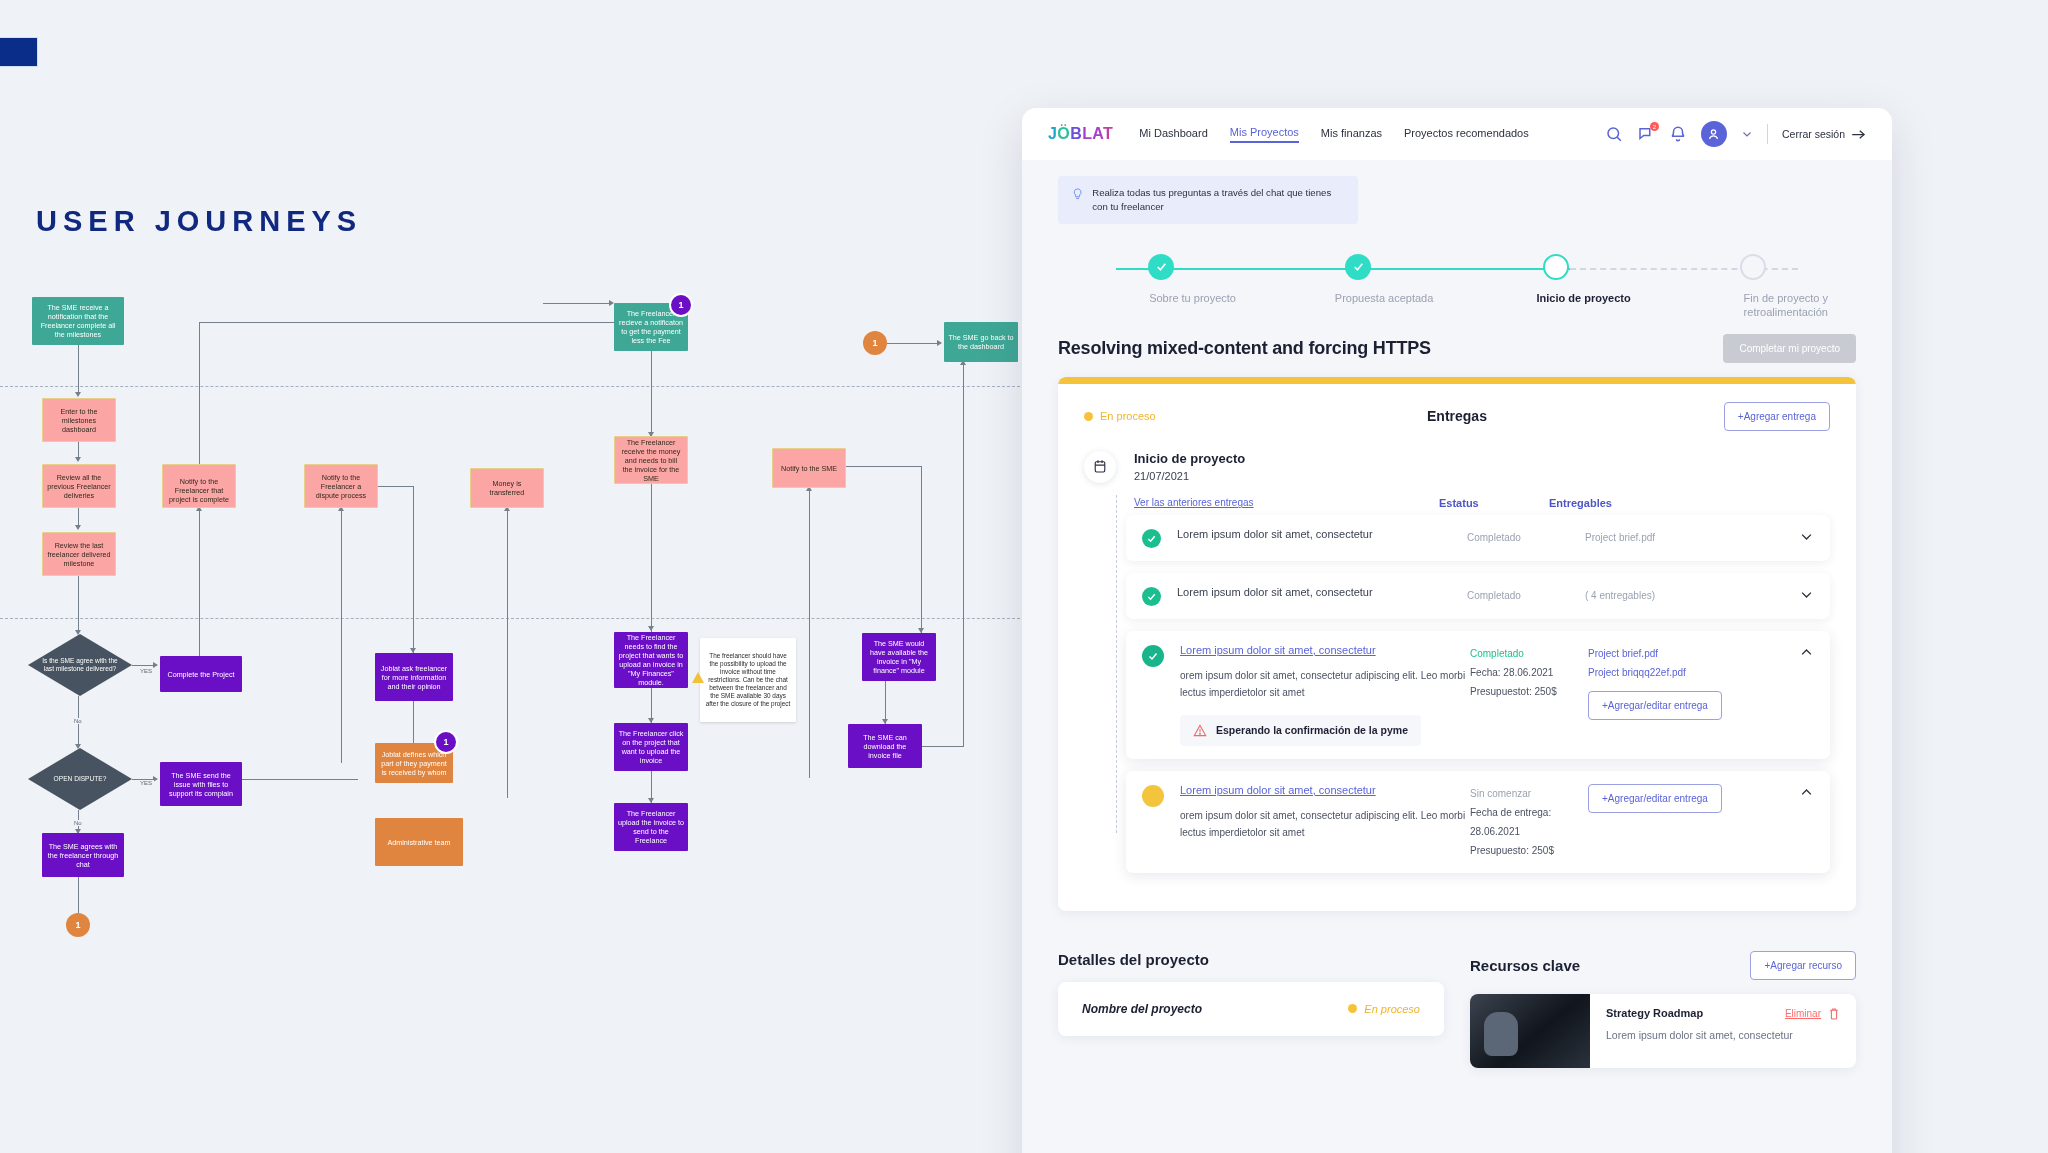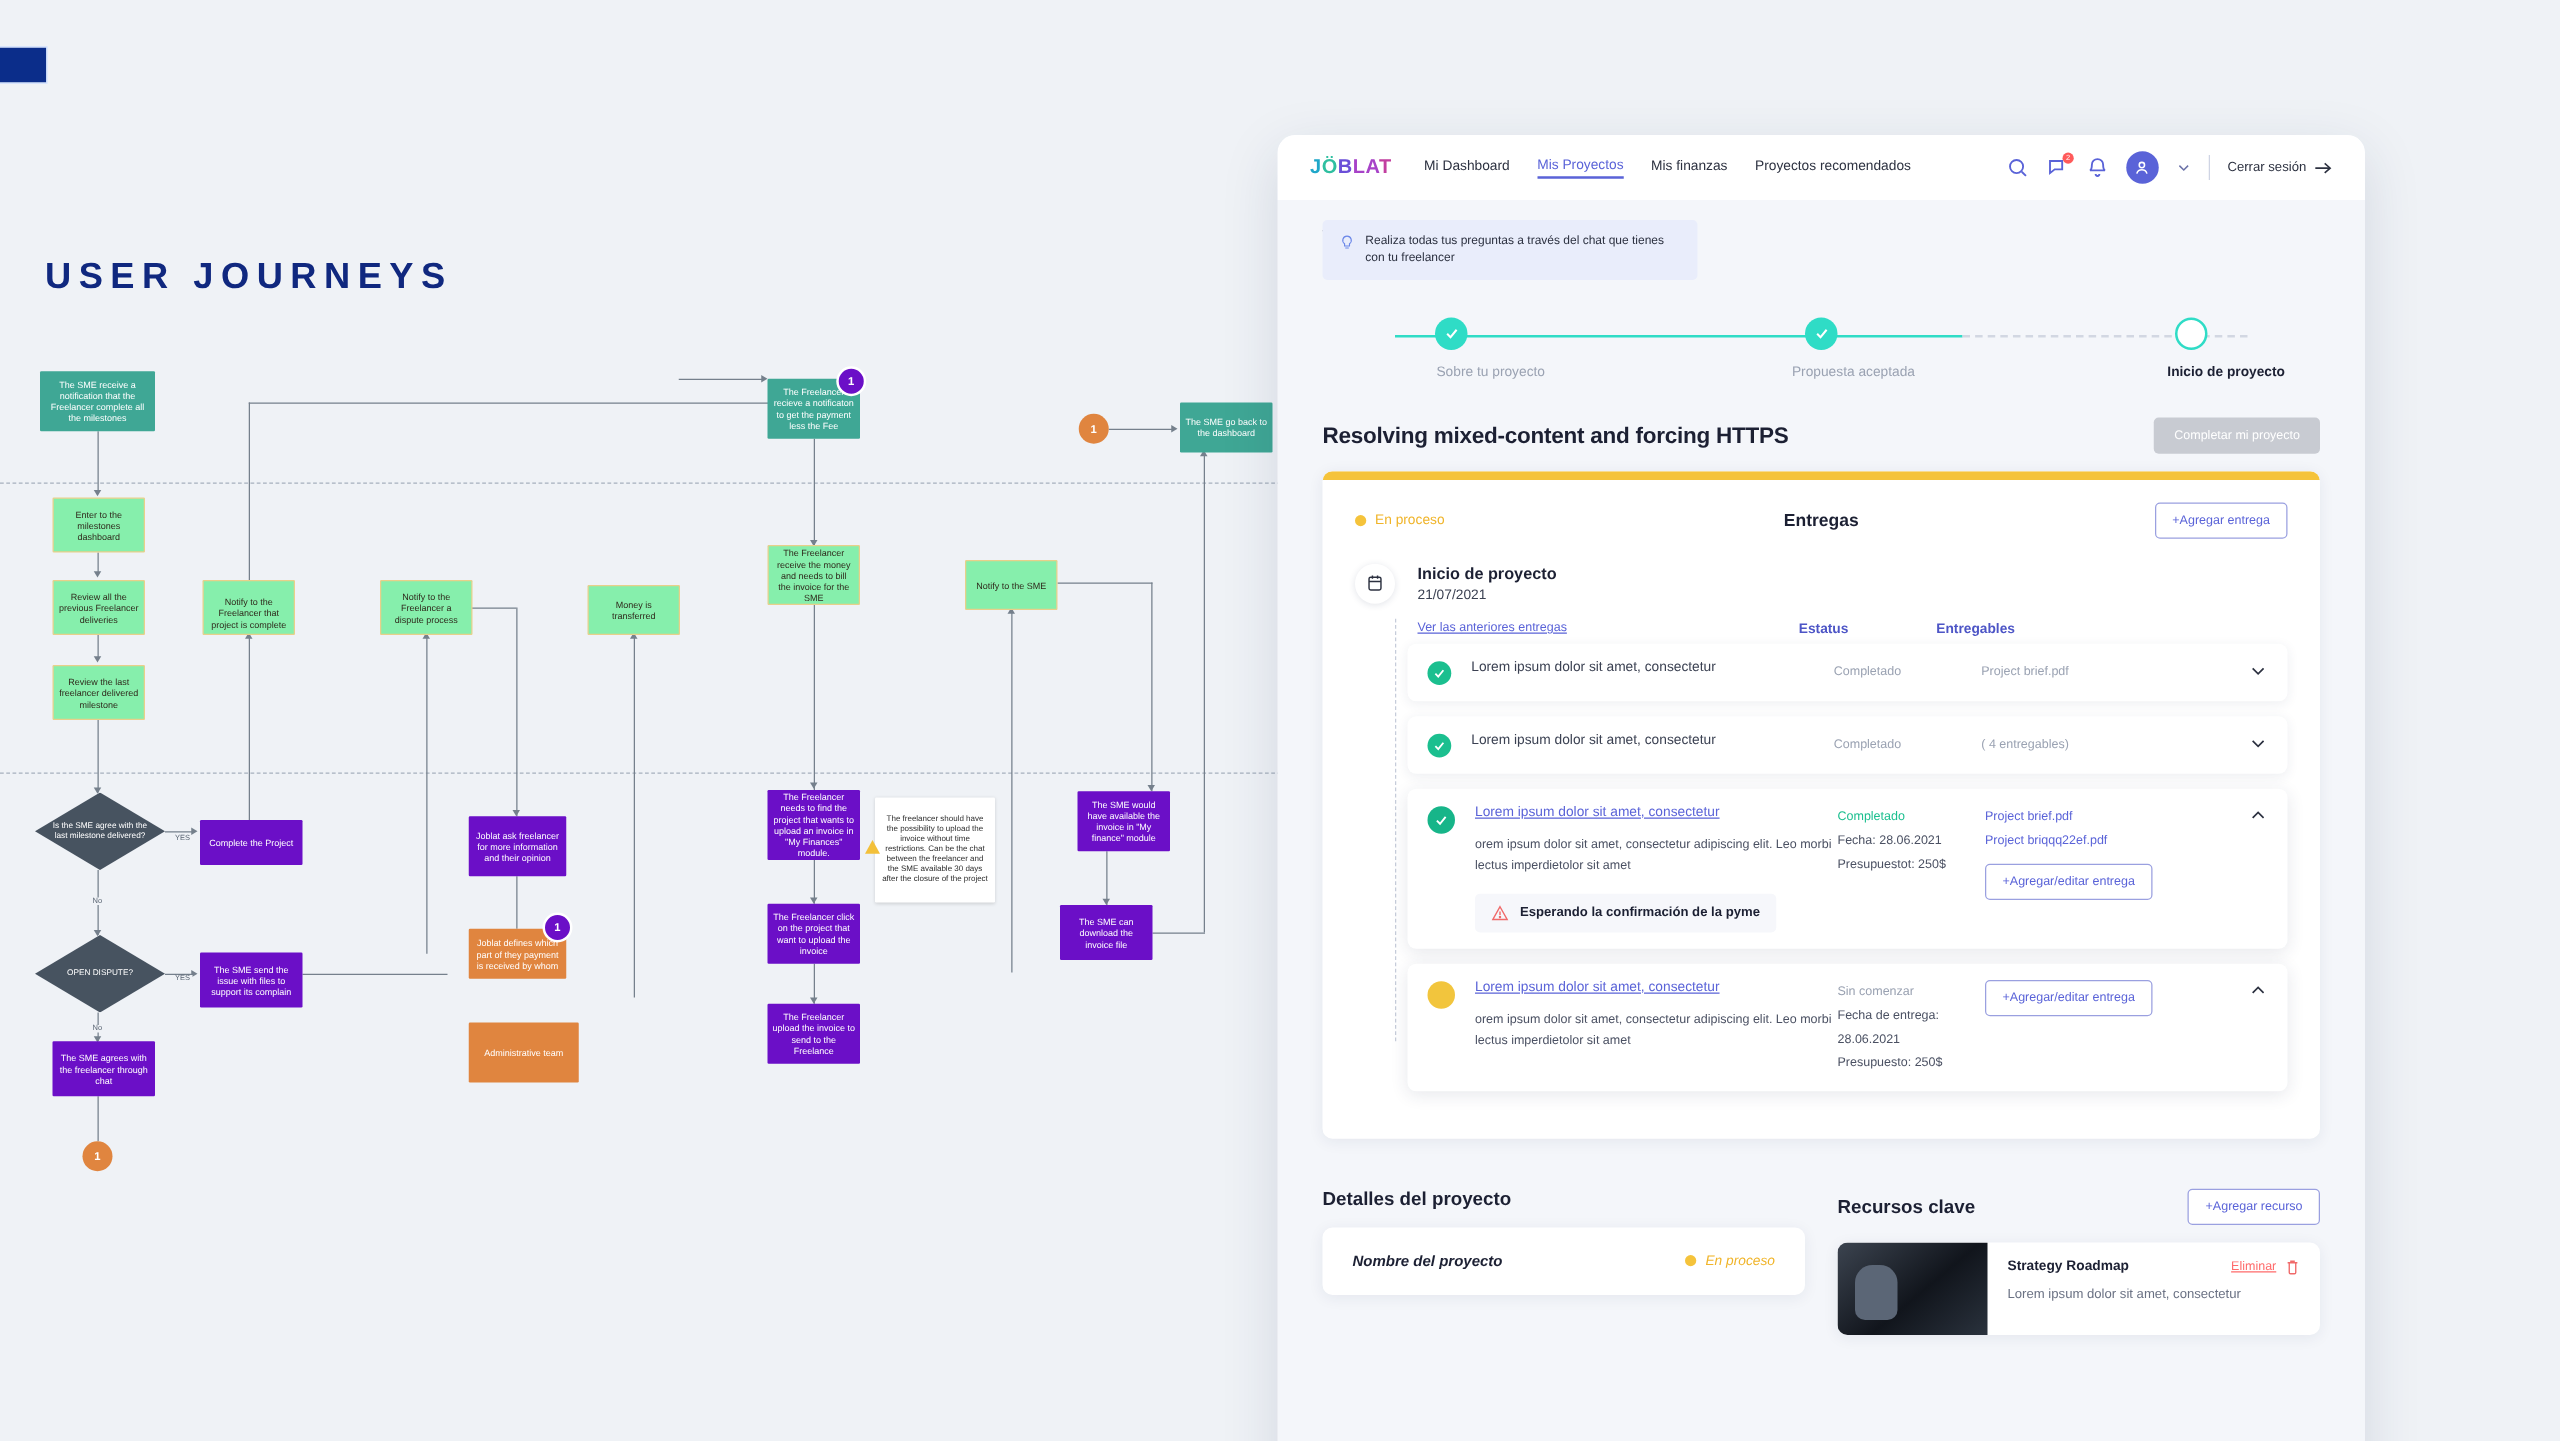--- a/index.html
+++ b/index.html
@@ -17,21 +17,21 @@
   .journeys-title {
     position: absolute; left: 36px; top: 205px;
     font-size: 29px; font-weight: bold; letter-spacing: 6px; color: #10287f;
   }
   .node {
     position: absolute; display: flex; align-items: center; justify-content: center;
     text-align: center; line-height: 1.25; padding: 3px 4px;
     font-size: 7.2px; border-radius: 1px;
   }
   .n-teal  { background: #3fa795; color: #ffffff; }
-  .n-yellow{ background: #86efac; color: #2f2a1c; border: 1px solid #e8d08a; }
+  .n-yellow{ background: #fca5a5; color: #2f2a1c; border: 1px solid #e8d08a; }
   .n-purple{ background: #6b0fc7; color: #ffffff; }
   .n-orange{ background: #e0853f; color: #ffffff; }
   .n-note  { background: #ffffff; color: #2b2b2b; font-size: 6.4px; box-shadow: 0 1px 3px rgba(0,0,0,.14); }
   .diamond {
     position: absolute; background: #475360; color: #ffffff;
     display:flex; align-items:center; justify-content:center; text-align:center;
     font-size: 6.6px; line-height: 1.2; padding: 0 14px;
     clip-path: polygon(50% 0%, 100% 50%, 50% 100%, 0% 50%);
   }
   .badge {
@@ -431,20 +431,24 @@
               <svg width="13" height="13" viewBox="0 0 24 24" fill="none" stroke="#fff" stroke-width="3">
                   <polyline points="5,13 10,18 19,7"></polyline>
                 </svg>
             </div>
             <div class="steplabel">Propuesta aceptada</div>
           </div>
           <div class="step">
             <div class="circle current"></div>
             <div class="steplabel active">Inicio de proyecto</div>
           </div>
+          <div class="step">
+            <div class="circle todo"></div>
+            <div class="steplabel">Fin de proyecto y retroalimentación</div>
+          </div>
         </div>
       </div>
 
       <div class="projrow">
         <div class="projtitle">Resolving mixed-content and forcing HTTPS</div>
         <button class="btn-grey">Completar mi proyecto</button>
       </div>
 
       <div class="card entregas-card">
         <div class="cardtop"></div>

